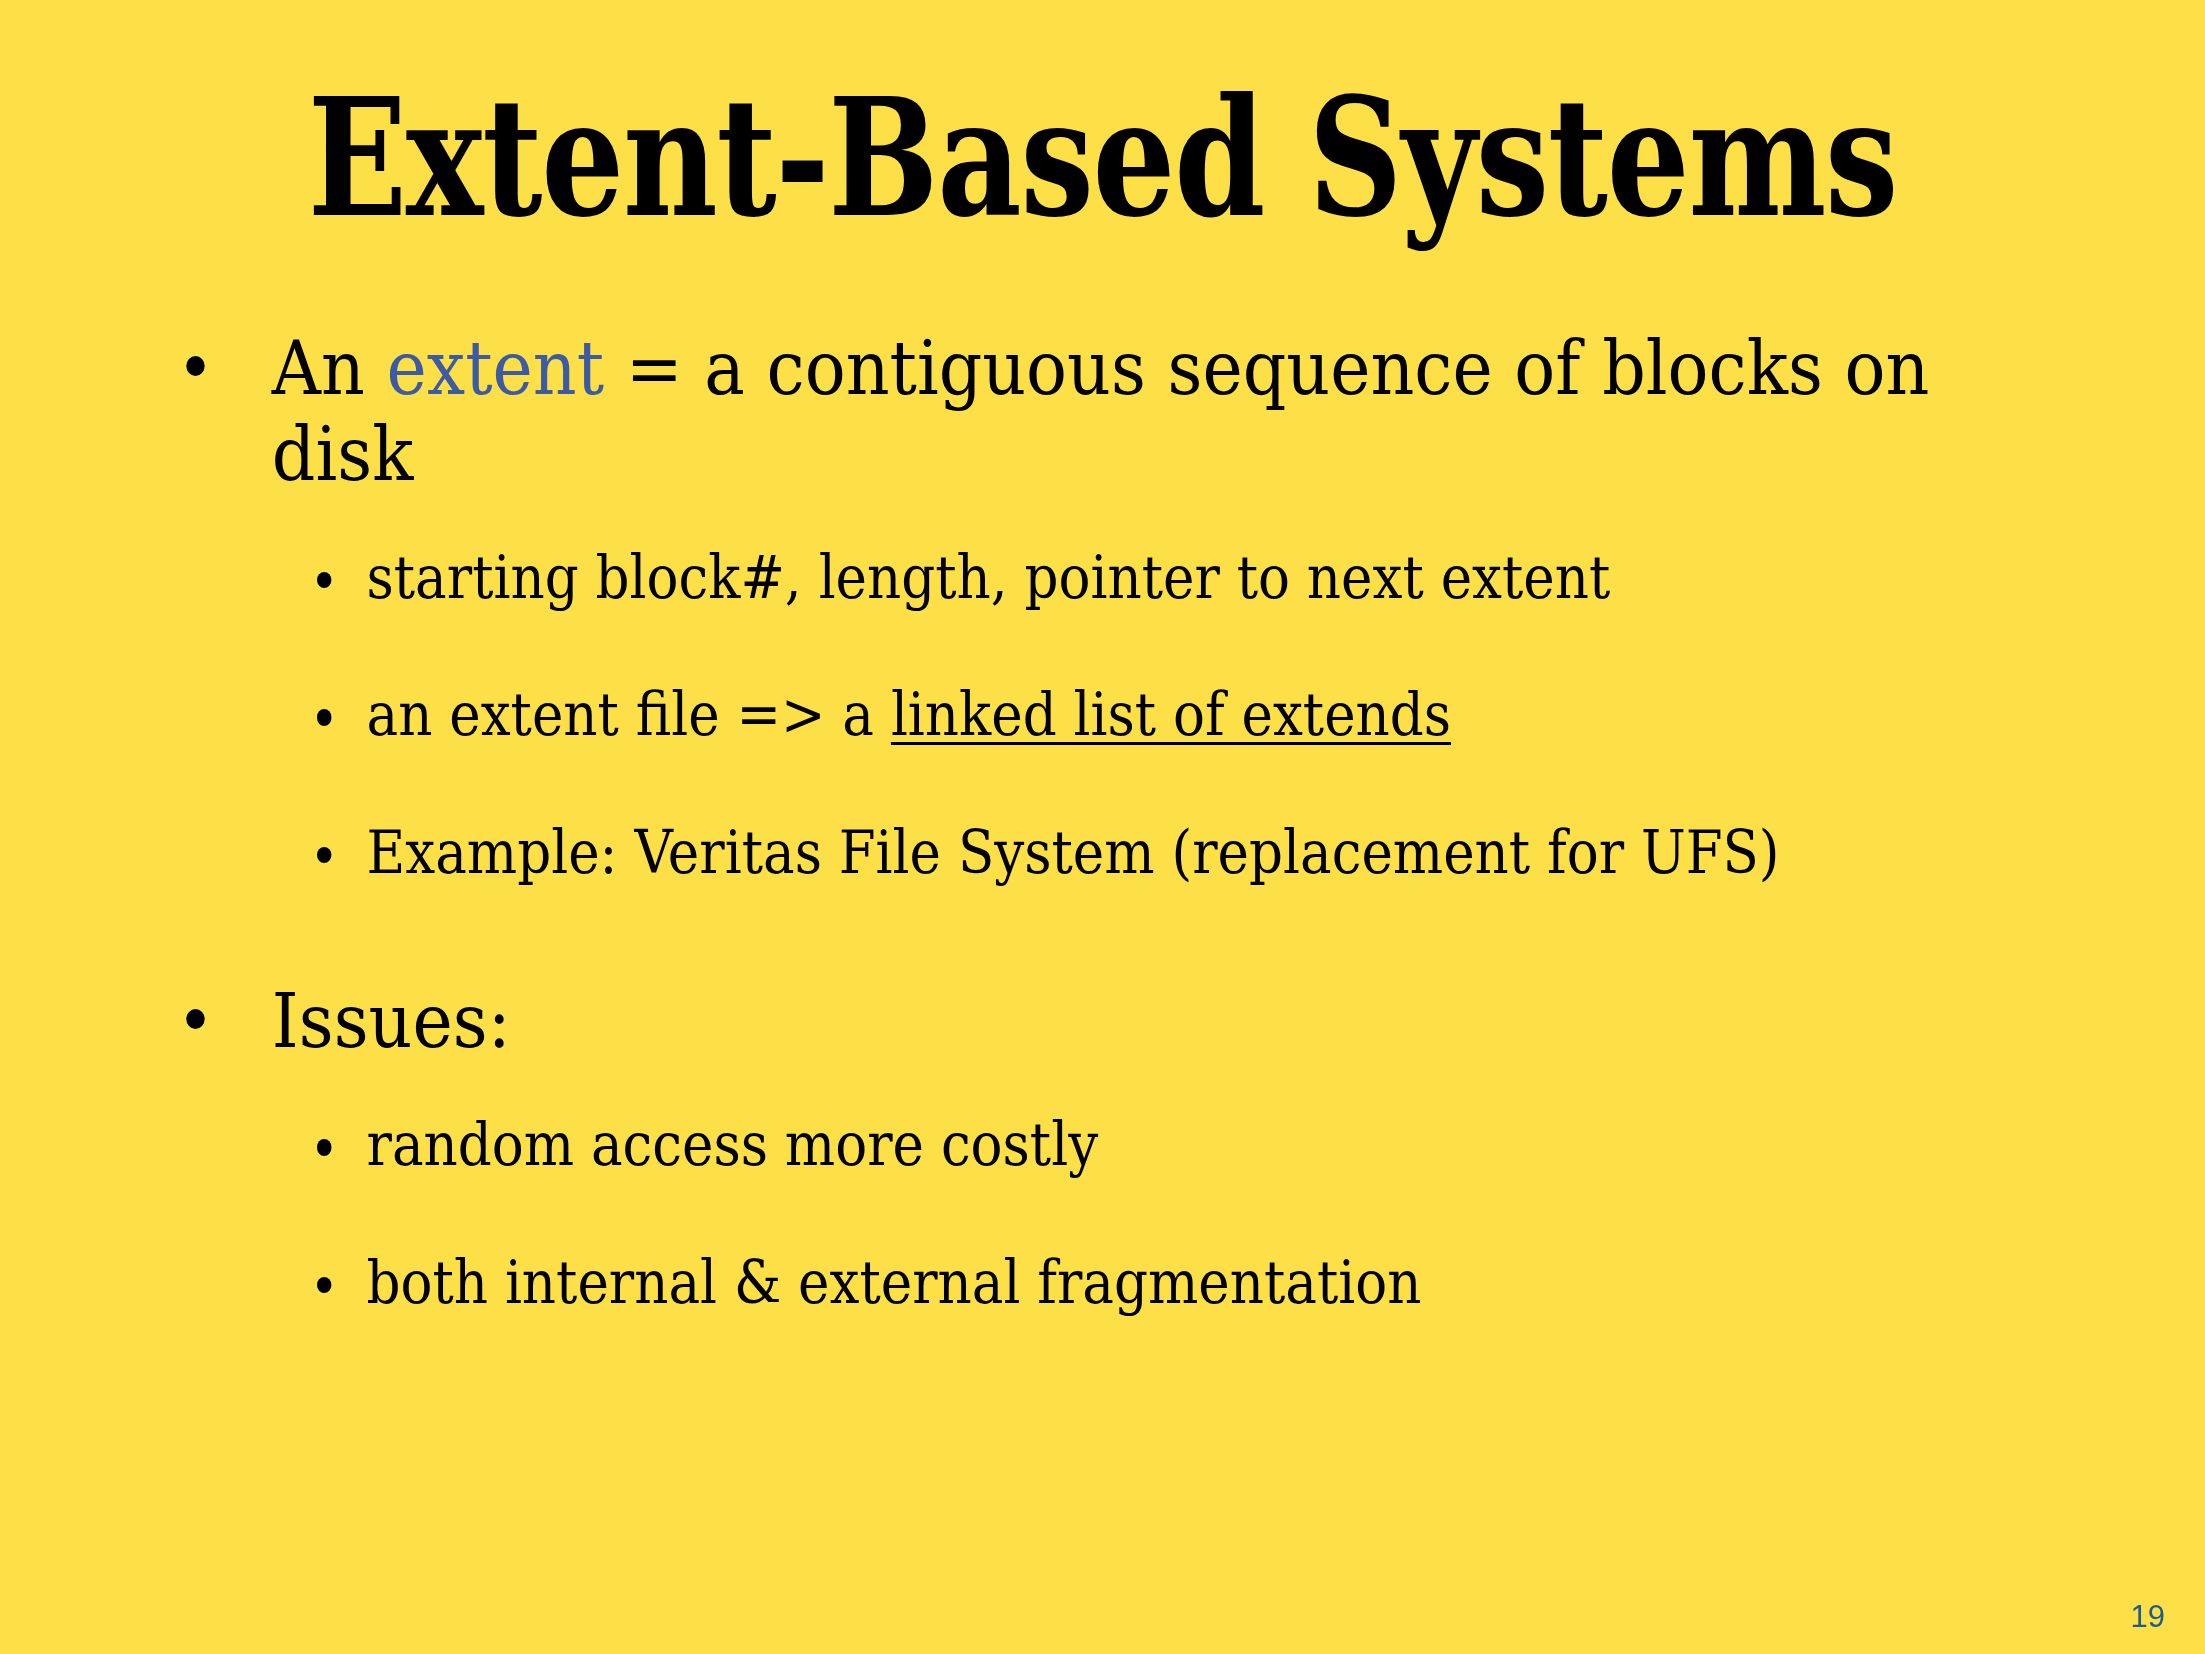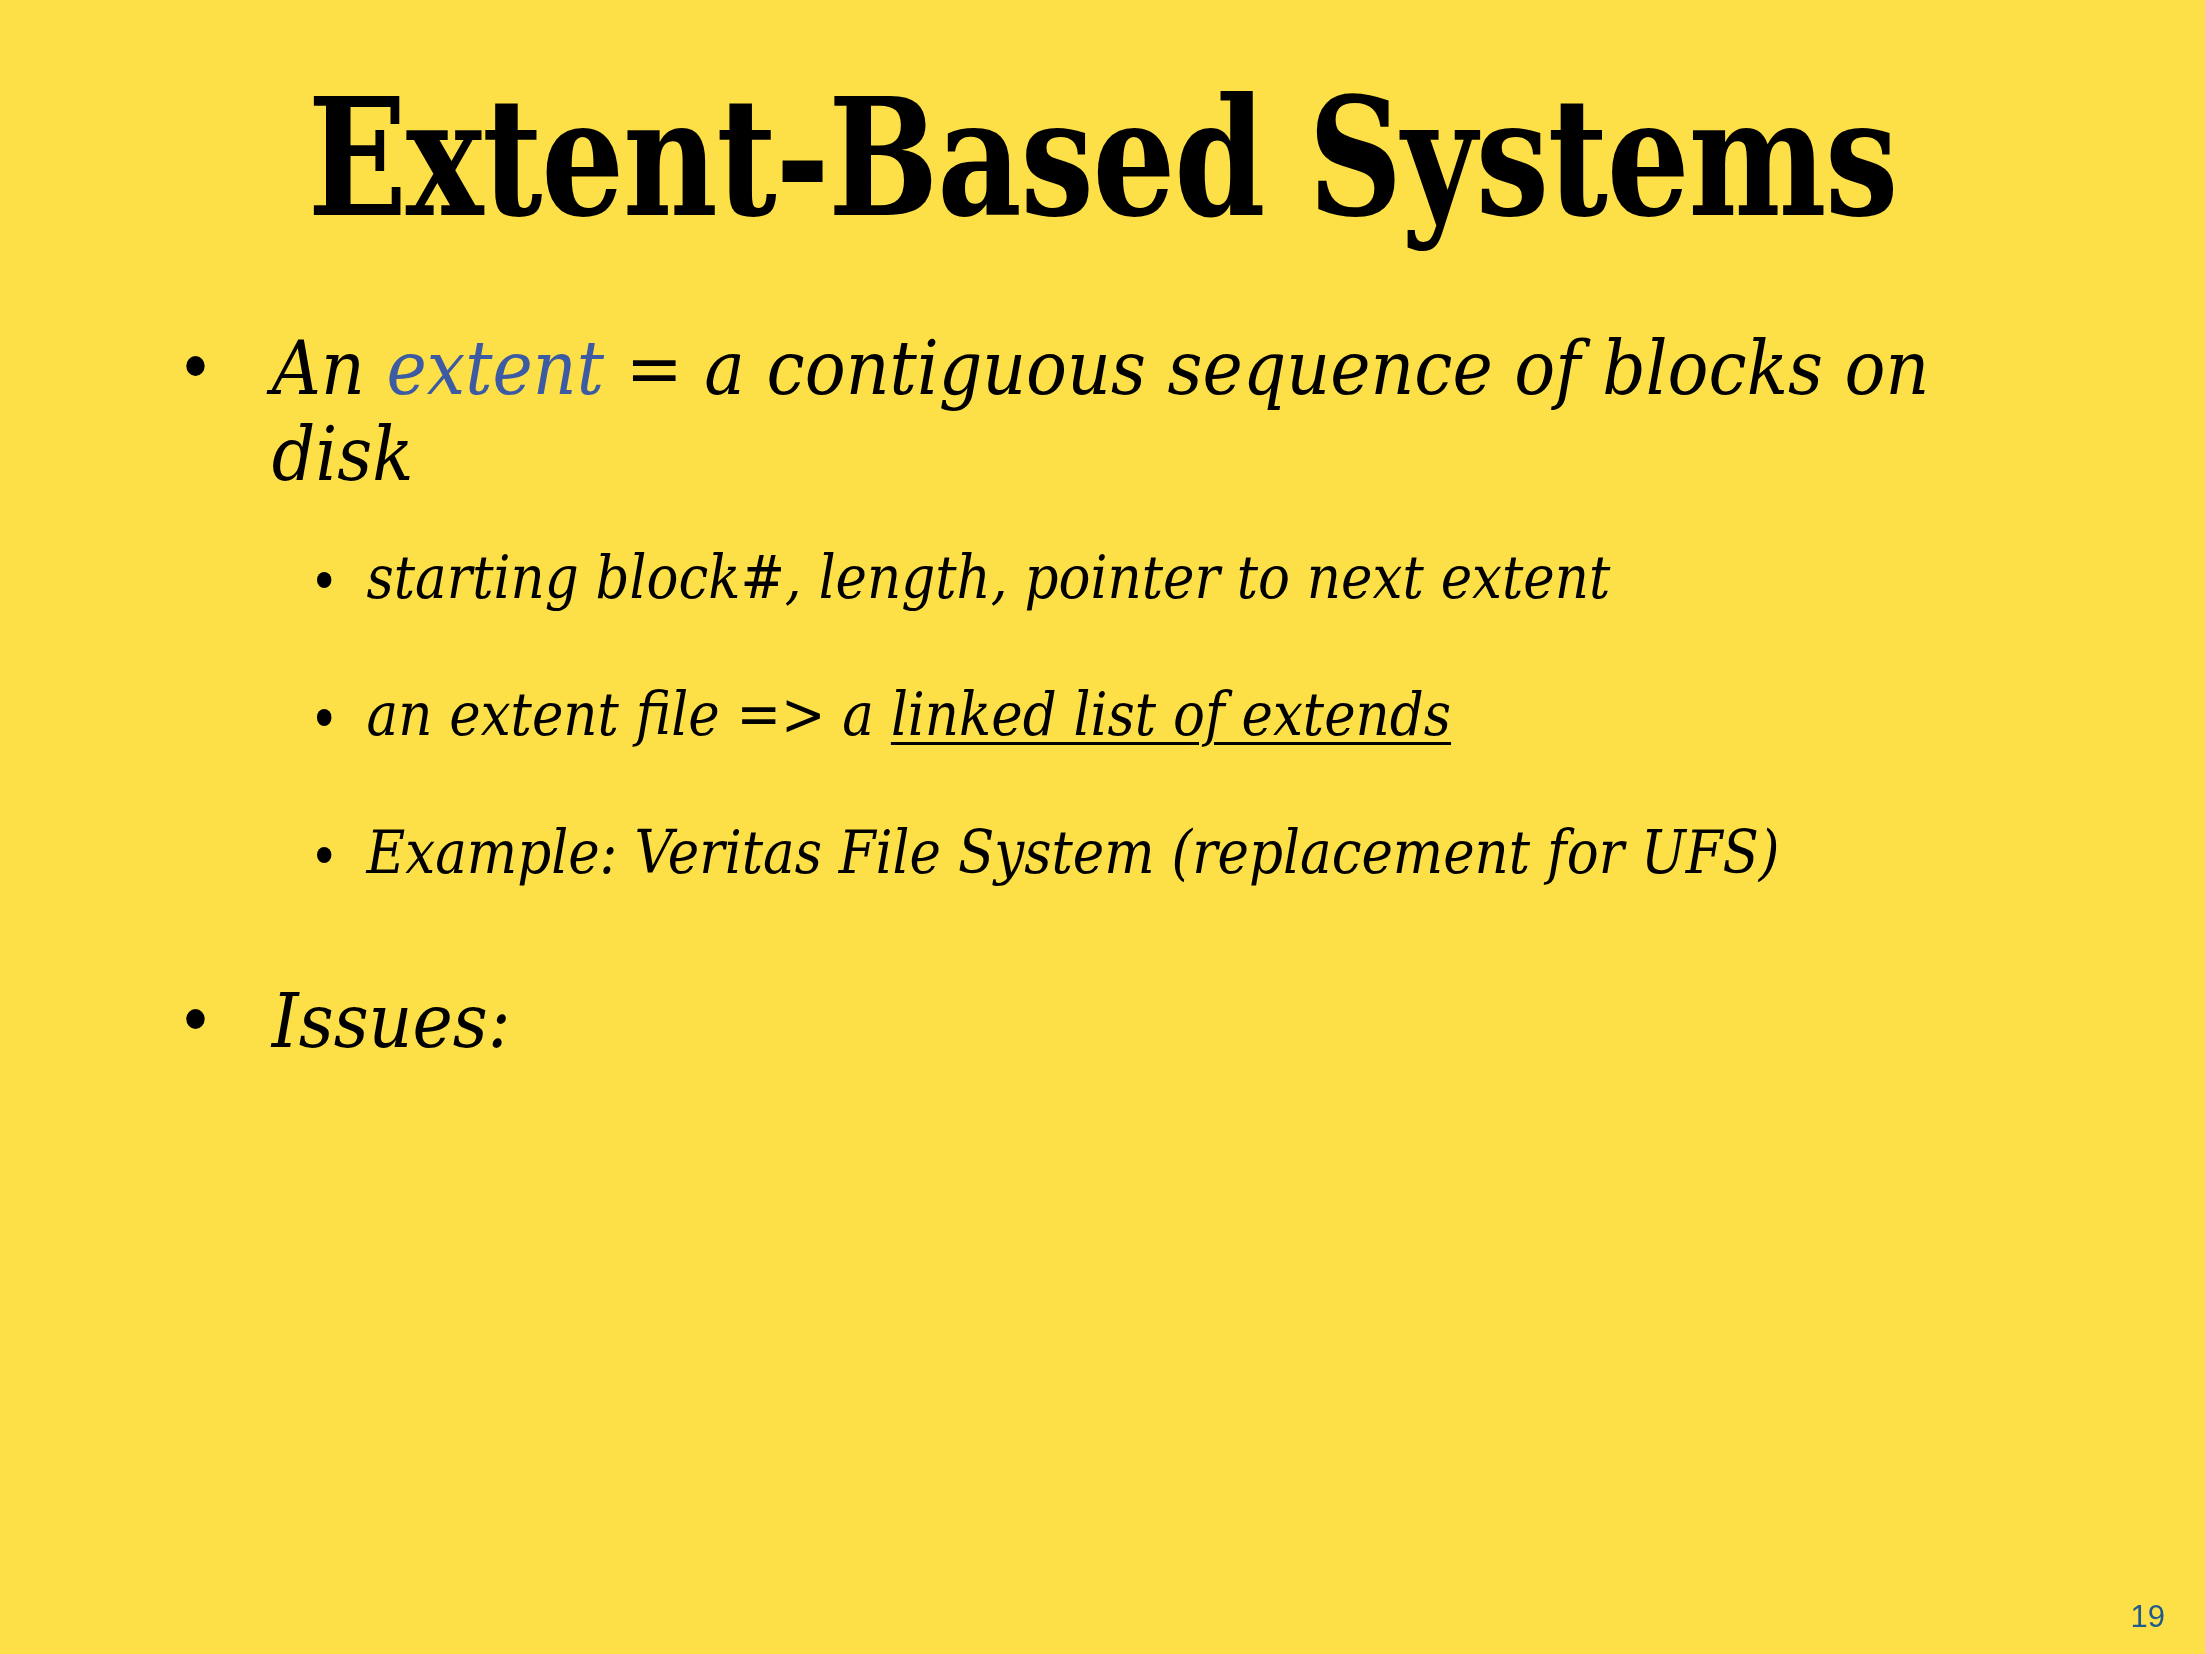--- a/index.html
+++ b/index.html
@@ -41,21 +41,20 @@
     transform-origin: 50% 0;
     white-space: nowrap;
   }
 
   
   .body-area {
     position: absolute;
     left: 178px;
     top: 326px;
     width: 1922px;
-    font-style: italic;
   }
 
   .lvl1 {
     position: relative;
     padding-left: 102px;
     margin: 0 0 14px 0;
     font-family: "DejaVu Serif", serif;
     font-weight: 400;
     font-size: 74px;
     line-height: 1.16;
@@ -150,19 +149,32 @@
         <span>Example: Veritas File System (replacement for UFS)</span>
       </div>
 
     </div>
 
     <div class="lvl1" style="margin-top:60px;">
       <span class="bullet"></span>
       <span>Issues:</span>
     </div>
 
+    <div class="sub-group">
+
+      <div class="lvl2">
+        <span class="bullet"></span>
+        <span>random access more costly</span>
+      </div>
+
+      <div class="lvl2">
+        <span class="bullet"></span>
+        <span>both internal &amp; external fragmentation</span>
+      </div>
+
+    </div>
 
   </div>
 
   <div class="page-number">19</div>
 
 </div>
 
 
 </body></html>

